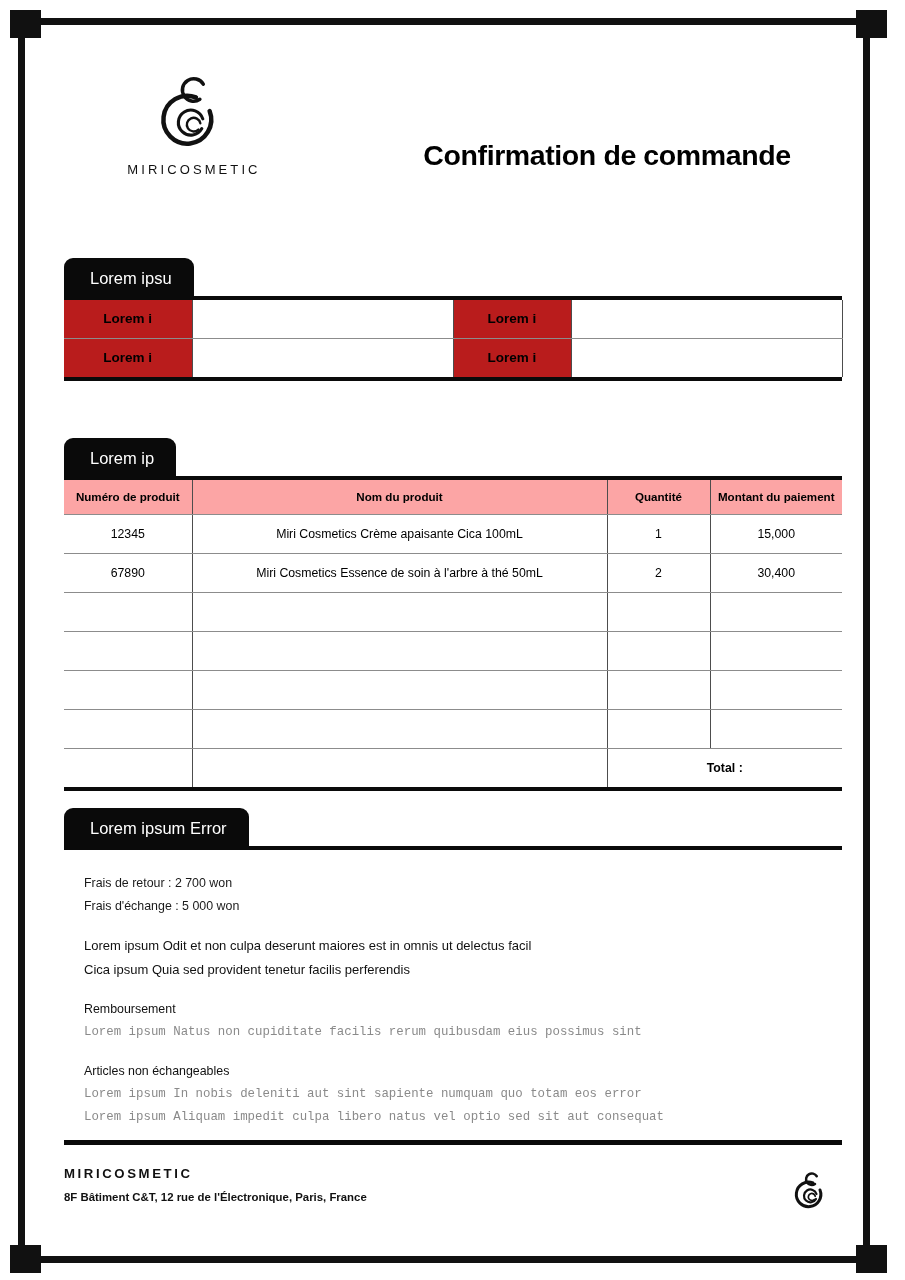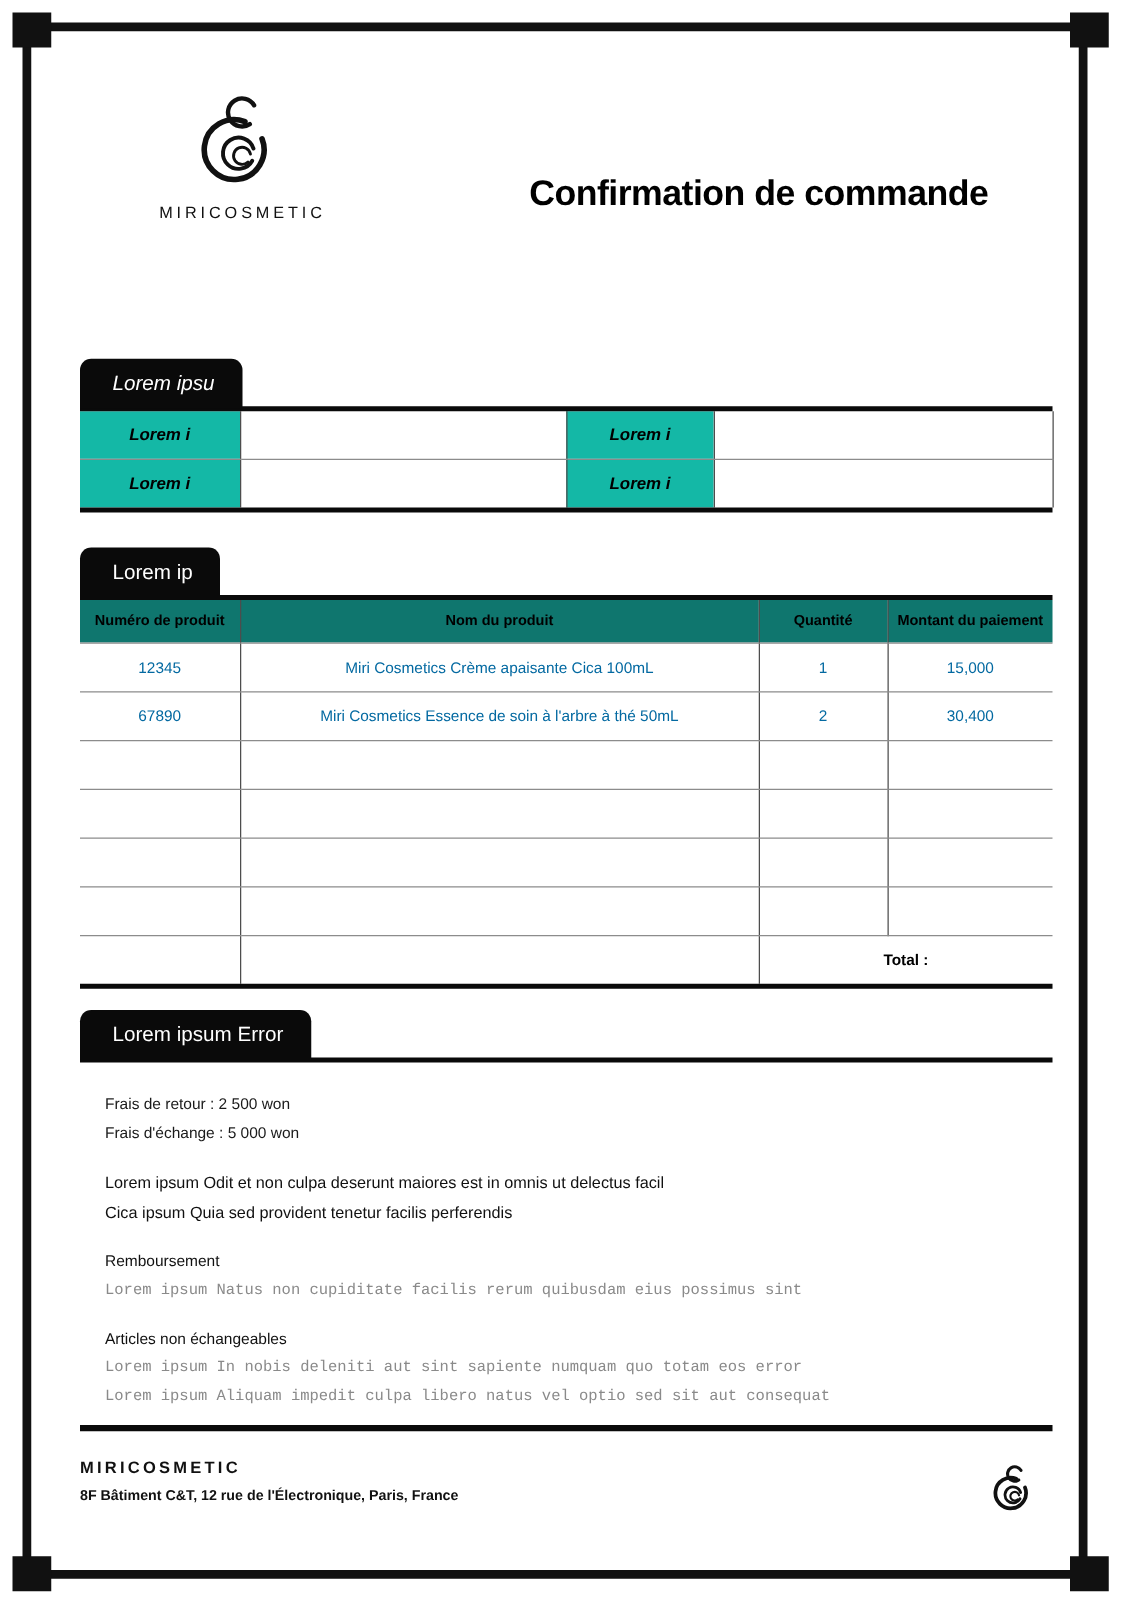--- a/index.html
+++ b/index.html
@@ -140,56 +140,56 @@
   table.grid td, table.grid th {
     border-bottom: 1px solid #8c8c8c;
     padding: 0;
     vertical-align: middle;
   }
   .info-table td {
     height: 38px;
     font-size: 13.5px;
   }
   .info-table .lbl {
-    background: #14b8a6;
+    background: #b91c1c;
     font-weight: bold;
     text-align: center;
     border-right: 1px solid #4d4d4d;
     color: #000;
   }
   .info-table .val {
     background: #ffffff;
     border-right: 1px solid #4d4d4d;
   }
   .info-table tr:last-child td { border-bottom: none; }
   .table-bottom-rule {
     height: 4px;
     background: #0a0a0a;
     width: 100%;
   }
 
   
   .prod-table th {
-    background: #0f766e;
+    background: #fca5a5;
     font-size: 11.6px;
     font-weight: bold;
     height: 34px;
     text-align: center;
     border-right: 1px solid #4d4d4d;
     border-bottom: 1px solid #8c8c8c;
     color: #000;
   }
   .prod-table th:last-child { border-right: none; }
   .prod-table td {
     height: 38px;
     font-size: 12.3px;
     text-align: center;
     border-right: 1px solid #4d4d4d;
     border-bottom: 1px solid #8c8c8c;
-    color: #0369a1;
+    color: #000000;
   }
   .prod-table td:last-child { border-right: none; }
   .prod-table td.name-cell { font-size: 12.3px; }
   .prod-table tr.total-row td {
     border-bottom: none;
     font-size: 12.3px;
     font-weight: bold;
     color: #000;
   }
   .prod-table tr.total-row td.total-label {
@@ -281,21 +281,21 @@
         </svg>
         <div class="brand-name">MIRICOSMETIC</div>
       </div>
 
       <div class="header-right">
         <div class="doc-title">Confirmation de commande</div>
       </div>
 
     </div>
 
-    <div class="section" style="top:287px;font-style:italic;">
+    <div class="section" style="top:258px;">
       <div class="tab">Lorem ipsu</div>
       <div class="tab-rule"></div>
 
       <table class="grid info-table">
         <colgroup>
           <col style="width:128px">
             <col style="width:261px">
             <col style="width:118px">
             <col style="width:271px">
         </colgroup>
@@ -381,21 +381,21 @@
         </tbody>
       </table>
       <div class="table-bottom-rule"></div>
     </div>
 
     <div class="section" style="top:808px;">
       <div class="tab">Lorem ipsum Error</div>
       <div class="tab-rule"></div>
 
       <div class="policy-body">
-        <div class="policy-line">Frais de retour : 2 500 won</div>
+        <div class="policy-line">Frais de retour : 2 700 won</div>
         <div class="policy-line">Frais d'échange : 5 000 won</div>
 
         <div class="policy-gap"></div>
 
         <div class="policy-line strong">Lorem ipsum Odit et non culpa deserunt maiores est in omnis ut delectus facil</div>
         <div class="policy-line strong">Cica ipsum Quia sed provident tenetur facilis perferendis</div>
 
         <div class="policy-gap"></div>
 
         <div class="policy-head">Remboursement</div>

